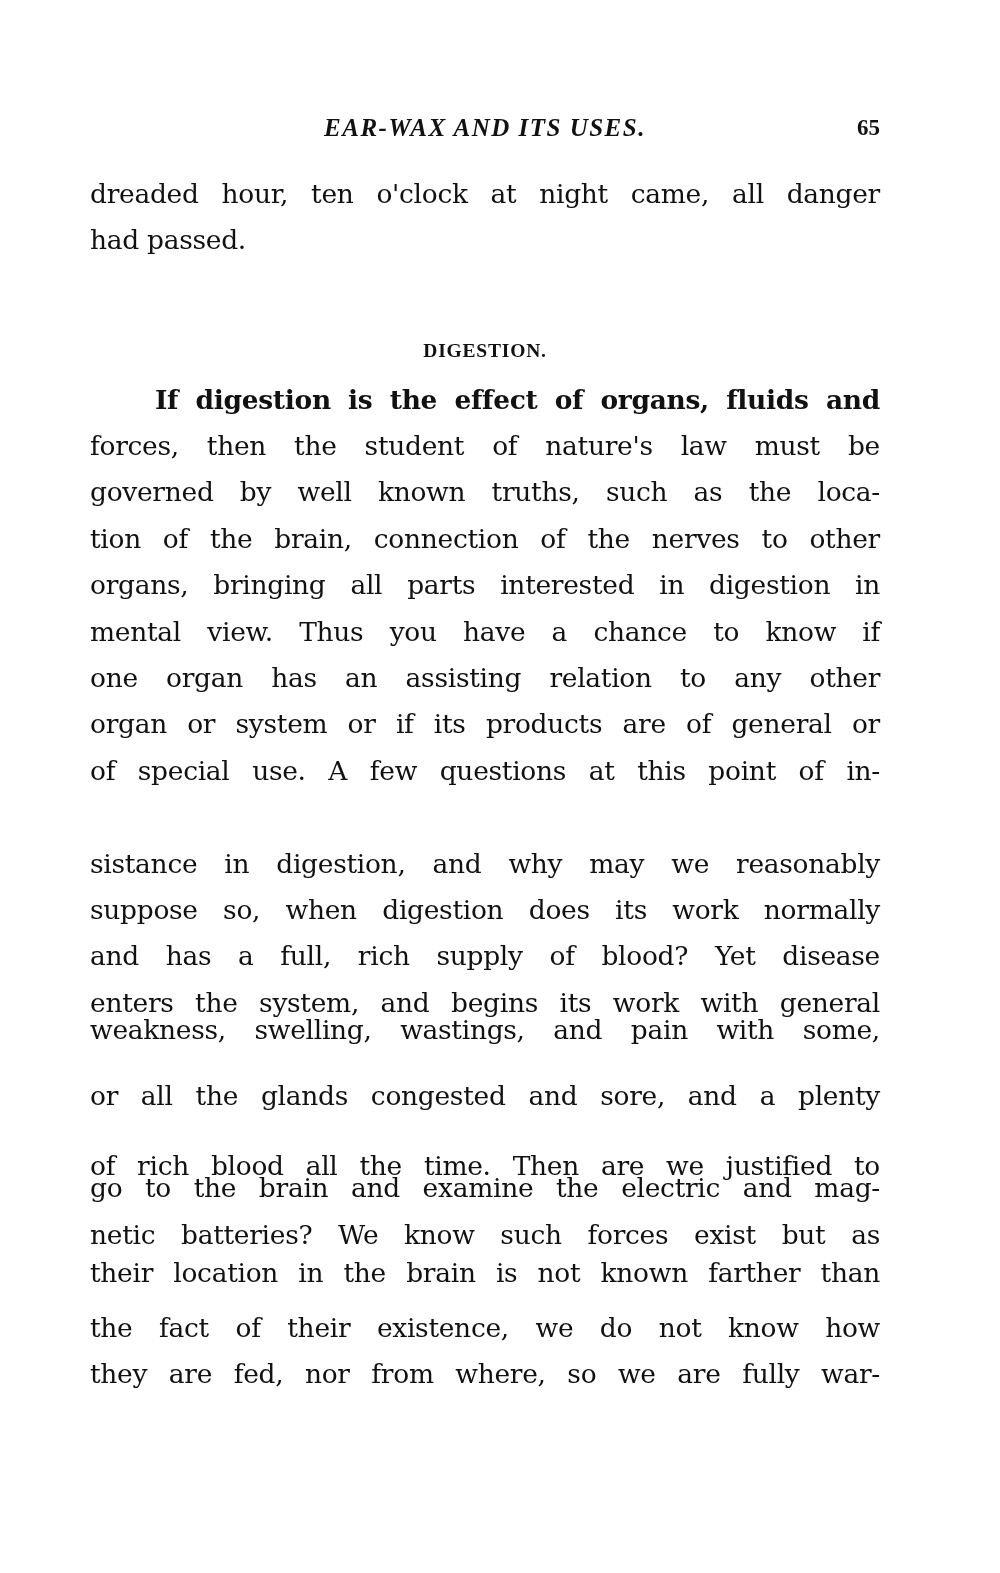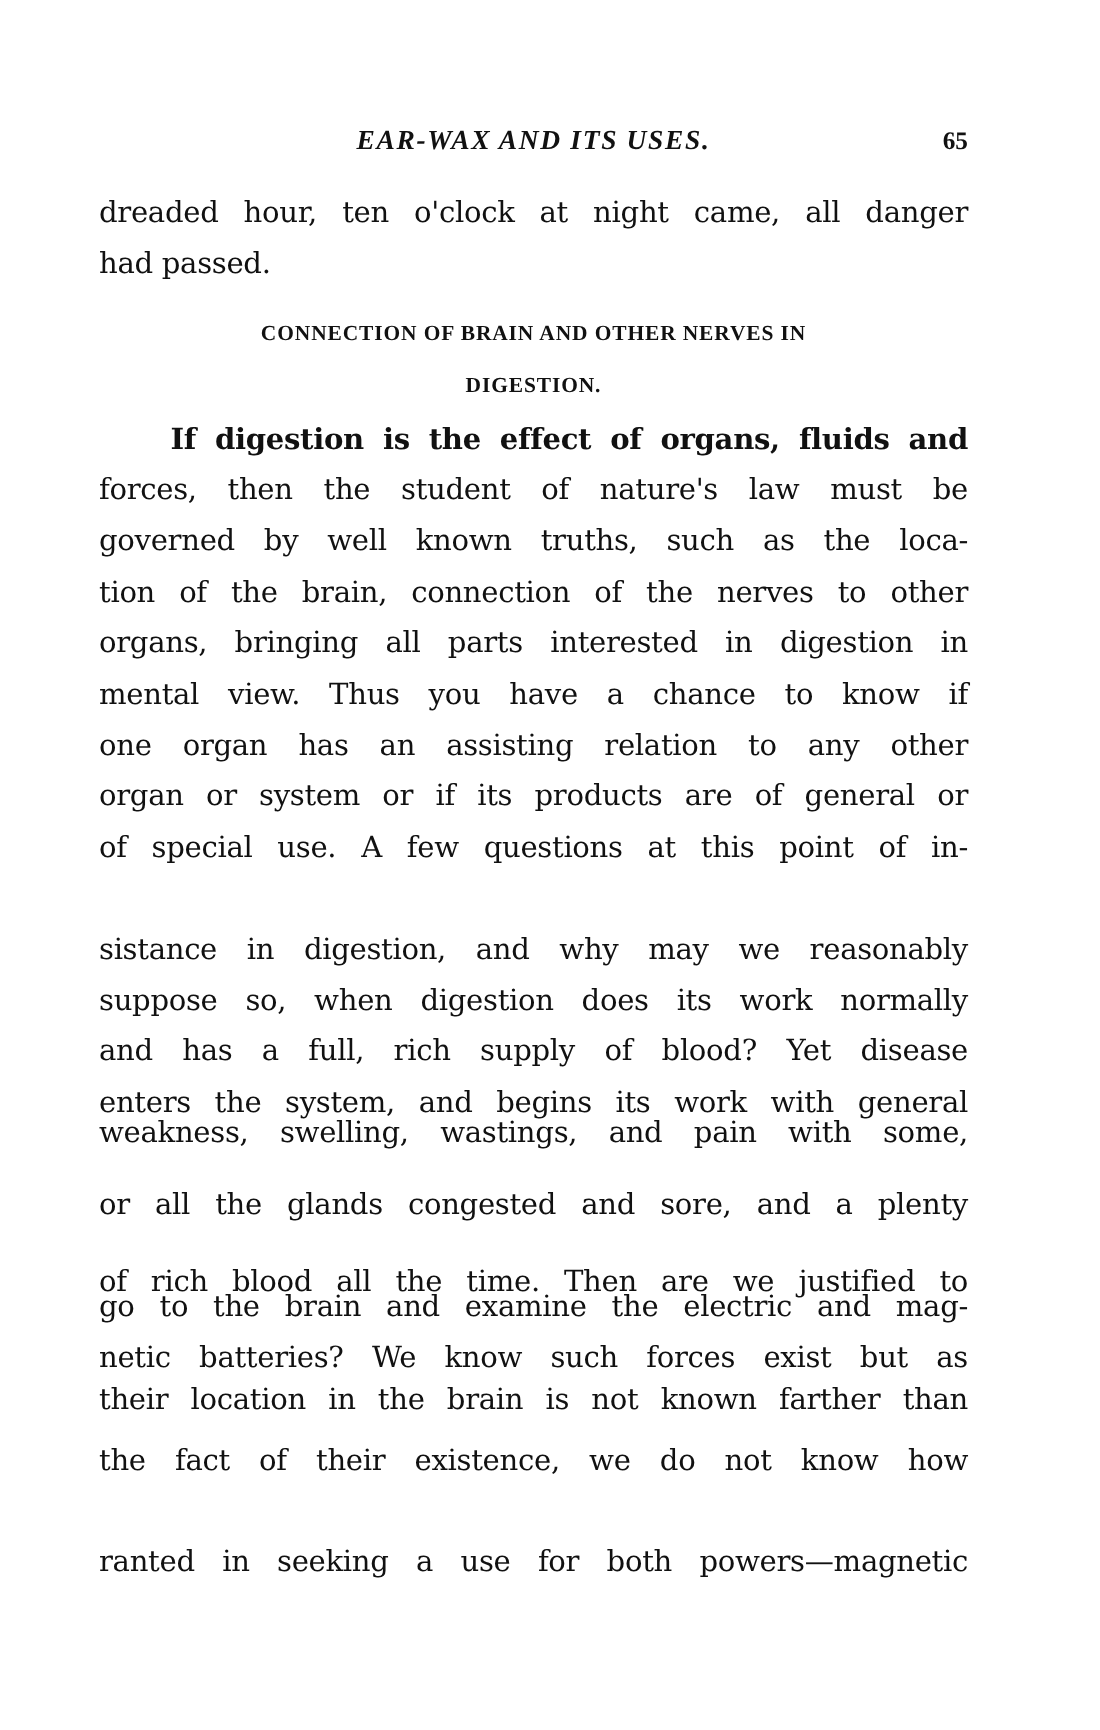--- a/index.html
+++ b/index.html
@@ -86,21 +86,20 @@
 <div class="page">
 
   <div class="running-head">
     <span class="running-title">EAR-WAX AND ITS USES.</span>
     <span class="page-number">65</span>
   </div>
 
   <div class="line" style="top:176px;">dreaded hour, ten o'clock at night came, all danger</div>
   <div class="line last" style="top:222px;">had passed.</div>
 
-  <div class="heading" style="top:291px;">CONNECTION OF BRAIN AND OTHER NERVES IN</div>
   <div class="heading" style="top:338px;">DIGESTION.</div>
 
   <div class="line indent" style="top:382px;font-weight:bold;">If digestion is the effect of organs, fluids and</div>
   <div class="line" style="top:428px;">forces, then the student of nature's law must be</div>
   <div class="line" style="top:474px;">governed by well known truths, such as the loca-</div>
   <div class="line" style="top:521px;">tion of the brain, connection of the nerves to other</div>
   <div class="line" style="top:567px;">organs, bringing all parts interested in digestion in</div>
   <div class="line" style="top:614px;">mental view.  Thus you have a chance to know if</div>
   <div class="line" style="top:660px;">one organ has an assisting relation to any other</div>
   <div class="line" style="top:706px;">organ or system or if its products are of general or</div>
@@ -109,15 +108,15 @@
   <div class="line" style="top:892px;">suppose so, when digestion does its work normally</div>
   <div class="line" style="top:938px;">and has a full, rich supply of blood?  Yet disease</div>
   <div class="line" style="top:985px;">enters the system, and begins its work with general</div>
   <div class="line" style="top:1012px;">weakness, swelling, wastings, and pain with some,</div>
   <div class="line" style="top:1078px;">or all the glands congested and sore, and a plenty</div>
   <div class="line" style="top:1148px;">of rich blood all the time.  Then are we justified to</div>
   <div class="line" style="top:1170px;">go to the brain and examine the electric and mag-</div>
   <div class="line" style="top:1217px;">netic batteries?  We know such forces exist but as</div>
   <div class="line" style="top:1255px;">their location in the brain is not known farther than</div>
   <div class="line" style="top:1310px;">the fact of their existence, we do not know how</div>
-  <div class="line" style="top:1402px;">ranted in seeking a use for both powers—magnetic</div>
+  <div class="line" style="top:1356px;">they are fed, nor from where, so we are fully war-</div>
 
 </div>
 
 </body></html>

